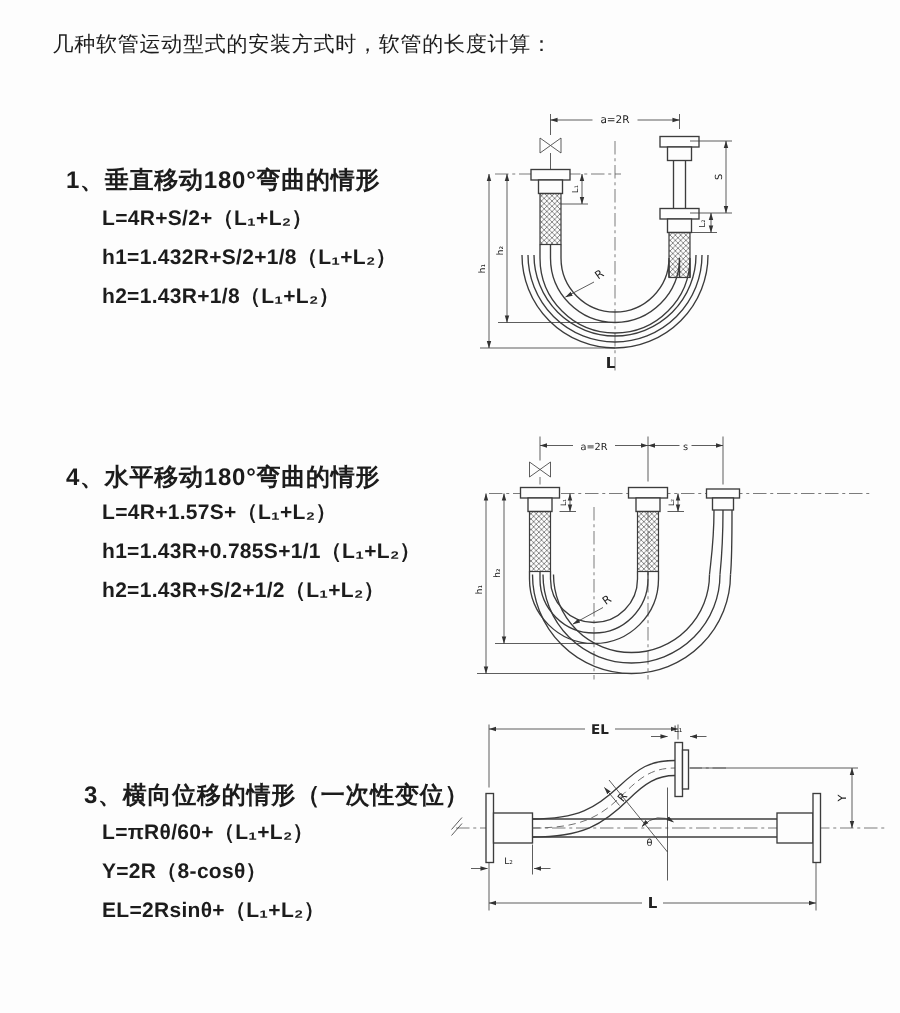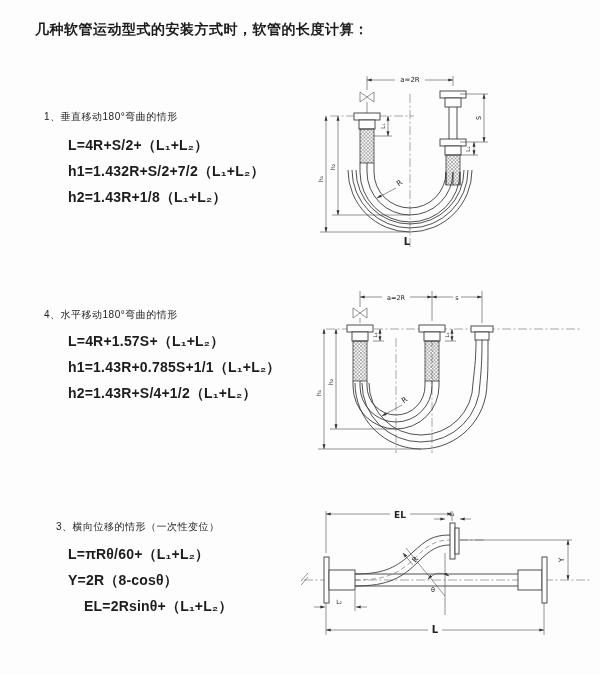--- a/index.html
+++ b/index.html
@@ -1,52 +1,52 @@
 <!DOCTYPE html>
 <html><head>
 <meta charset="utf-8">
 <style>
   html,body{margin:0;padding:0;}
   body{
     width:600px;height:675px;position:relative;background:#fdfdfd;
     font-family:"Liberation Sans","DejaVu Sans",sans-serif;color:#1c1c1c;
     overflow:hidden;
   }
-  .page-title{position:absolute;left:35px;top:21px;font-size:14px;font-weight:bold;letter-spacing:.5px;}
-  .sec-heading{position:absolute;font-size:10px;font-weight:normal;letter-spacing:.5px;}
+  .page-title{position:absolute;left:35px;top:21px;font-size:14px;font-weight:normal;letter-spacing:.5px;}
+  .sec-heading{position:absolute;font-size:16px;font-weight:bold;letter-spacing:.5px;}
   .formula{position:absolute;font-size:14px;font-weight:bold;letter-spacing:.2px;}
   .dwg{position:absolute;text-align:right;}
   svg{display:block;}
   svg text{fill:#222;font-family:"DejaVu Sans",sans-serif;}
   .d{stroke:#3c3c3c;fill:none;stroke-width:.9;}
   .thin{stroke:#3c3c3c;fill:none;stroke-width:.55;}
   .dim{stroke:#3c3c3c;fill:none;stroke-width:.55;}
   .cl{stroke:#606060;fill:none;stroke-width:.55;stroke-dasharray:9 2.5 2 2.5;}
   .dsh{stroke:#606060;fill:none;stroke-width:.6;stroke-dasharray:5 3;}
   .fit{stroke:#3c3c3c;fill:#fdfdfd;stroke-width:.9;}
 </style>
 </head>
 <body>
 
 <div class="page-title">几种软管运动型式的安装方式时，软管的长度计算：</div>
 
 <div class="sec-heading" style="left:44px;top:110px">1、垂直移动180°弯曲的情形</div>
 <div class="formula" style="left:68px;top:137px">L=4R+S/2+（L₁+L₂）</div>
-<div class="formula" style="left:68px;top:163px">h1=1.432R+S/2+7/2（L₁+L₂）</div>
+<div class="formula" style="left:68px;top:163px">h1=1.432R+S/2+1/8（L₁+L₂）</div>
 <div class="formula" style="left:68px;top:189px">h2=1.43R+1/8（L₁+L₂）</div>
 
 <div class="sec-heading" style="left:44px;top:308px">4、水平移动180°弯曲的情形</div>
 <div class="formula" style="left:68px;top:333px">L=4R+1.57S+（L₁+L₂）</div>
 <div class="formula" style="left:68px;top:359px">h1=1.43R+0.785S+1/1（L₁+L₂）</div>
-<div class="formula" style="left:68px;top:385px">h2=1.43R+S/4+1/2（L₁+L₂）</div>
+<div class="formula" style="left:68px;top:385px">h2=1.43R+S/2+1/2（L₁+L₂）</div>
 
 <div class="sec-heading" style="left:56px;top:520px">3、横向位移的情形（一次性变位）</div>
 <div class="formula" style="left:68px;top:546px">L=πRθ/60+（L₁+L₂）</div>
 <div class="formula" style="left:68px;top:572px">Y=2R（8-cosθ）</div>
-<div class="formula" style="left:84px;top:598px">EL=2Rsinθ+（L₁+L₂）</div>
+<div class="formula" style="left:68px;top:598px">EL=2Rsinθ+（L₁+L₂）</div>
 
 <div class="dwg" style="left:312px;top:64px">
 <svg width="284" height="202" viewBox="0 0 284 202">
   <defs>
     <marker id="a1" viewBox="0 0 10 10" refX="9.5" refY="5" markerWidth="9" markerHeight="9" orient="auto-start-reverse">
       <path d="M0,2 L10,5 L0,8 Z" fill="#333"></path>
     </marker>
     <pattern id="b1" width="3.5" height="3.5" patternUnits="userSpaceOnUse">
       <path d="M0,3.5 L3.5,0 M0,0 L3.5,3.5" stroke="#555" stroke-width="0.45" fill="none"></path>
     </pattern>
@@ -222,21 +222,21 @@
     <text transform="rotate(-90 137 52)" x="137" y="52" font-size="5" text-anchor="middle">L₂</text>
   </g>
 
   <g>
     <line class="thin" x1="90" y1="122" x2="70" y2="133" marker-end="url(#a2)"></line>
     <text transform="rotate(-35 94 119)" x="94" y="119" font-size="7.5" text-anchor="middle">R</text>
   </g>
 </svg>
 </div>
 
-<div class="dwg" style="left:300px;top:503px">
+<div class="dwg" style="left:300px;top:475px">
 <svg width="300" height="148" viewBox="0 0 300 148">
   <defs>
     <marker id="a3" viewBox="0 0 10 10" refX="9.5" refY="5" markerWidth="9" markerHeight="9" orient="auto-start-reverse">
       <path d="M0,2 L10,5 L0,8 Z" fill="#333"></path>
     </marker>
   </defs>
 
   <line class="cl" x1="4" y1="77" x2="292" y2="77"></line>
   <path class="thin" d="M1,82 L8,74 M1,78 L8,70"></path>
 

